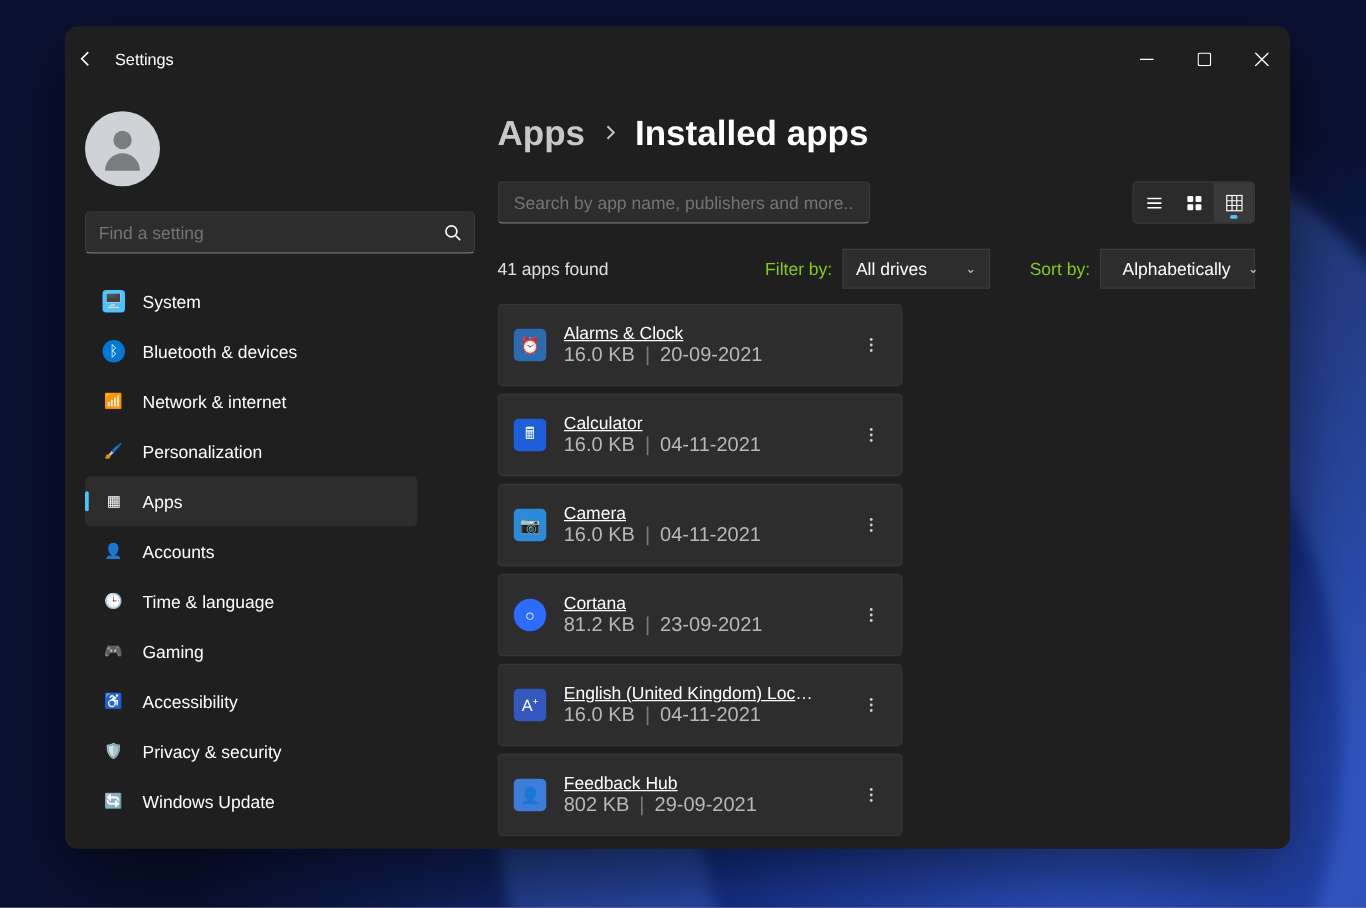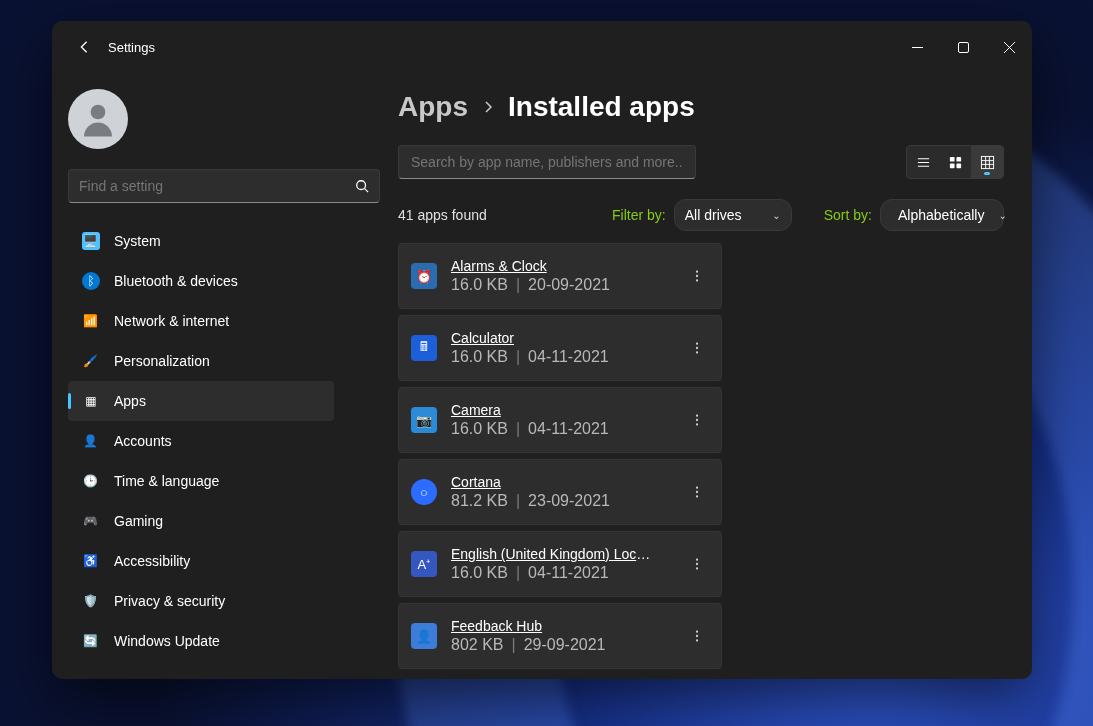--- a/index.html
+++ b/index.html
@@ -28,21 +28,20 @@
     border-radius: 10px;
     overflow: hidden;
     color: #fff;
     display: flex; flex-direction: column;
     box-shadow: 0 20px 60px rgba(0,0,0,0.6);
     z-index:1;
   }
   .titlebar {
     height: 52px;
     display: flex; align-items: center;
-    padding-left: 16px;
   }
   .back-btn {
     width: 32px; height: 32px;
     display:flex; align-items:center; justify-content:center;
     font-size: 16px; color:#fff;
     border-radius:4px;
   }
   .title { margin-left: 8px; font-size: 13px; }
   .win-controls {
     margin-left: auto;
@@ -172,21 +171,21 @@
   .filters-row {
     display:flex; align-items:center;
     margin-bottom: 12px;
   }
   .found { font-size:14px; color:#e0e0e0; }
   .fgroup { display:flex; align-items:center; gap:8px; margin-left:auto; }
   .label-sm { font-size:14px; color:#84cc16; }
   .dropdown {
     background:#2d2d2d;
     border:1px solid #3a3a3a;
-    border-radius:12px;
+    border-radius:0;
     height:32px;
     display:flex; align-items:center; justify-content:space-between;
     padding:0 10px;
     font-size:14px;
     gap:14px;
   }
   .drop-filter { width:118px; }
   .drop-sort { width:124px;padding-left:17px; }
   .chev { font-size:10px; color:#cfcfcf; }
   .apps-list {

